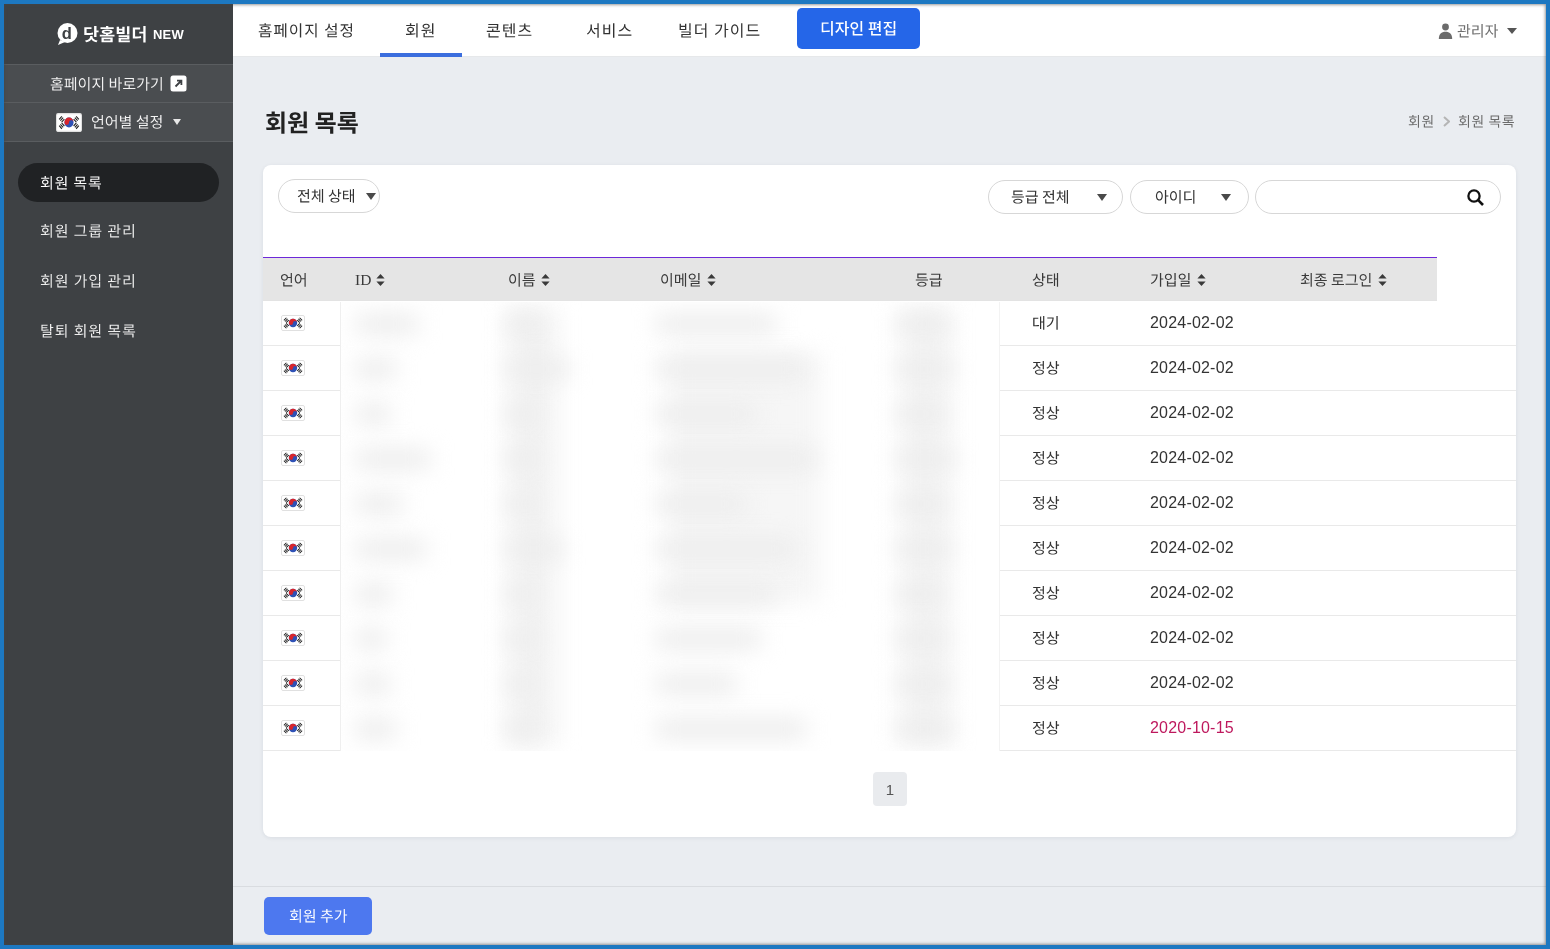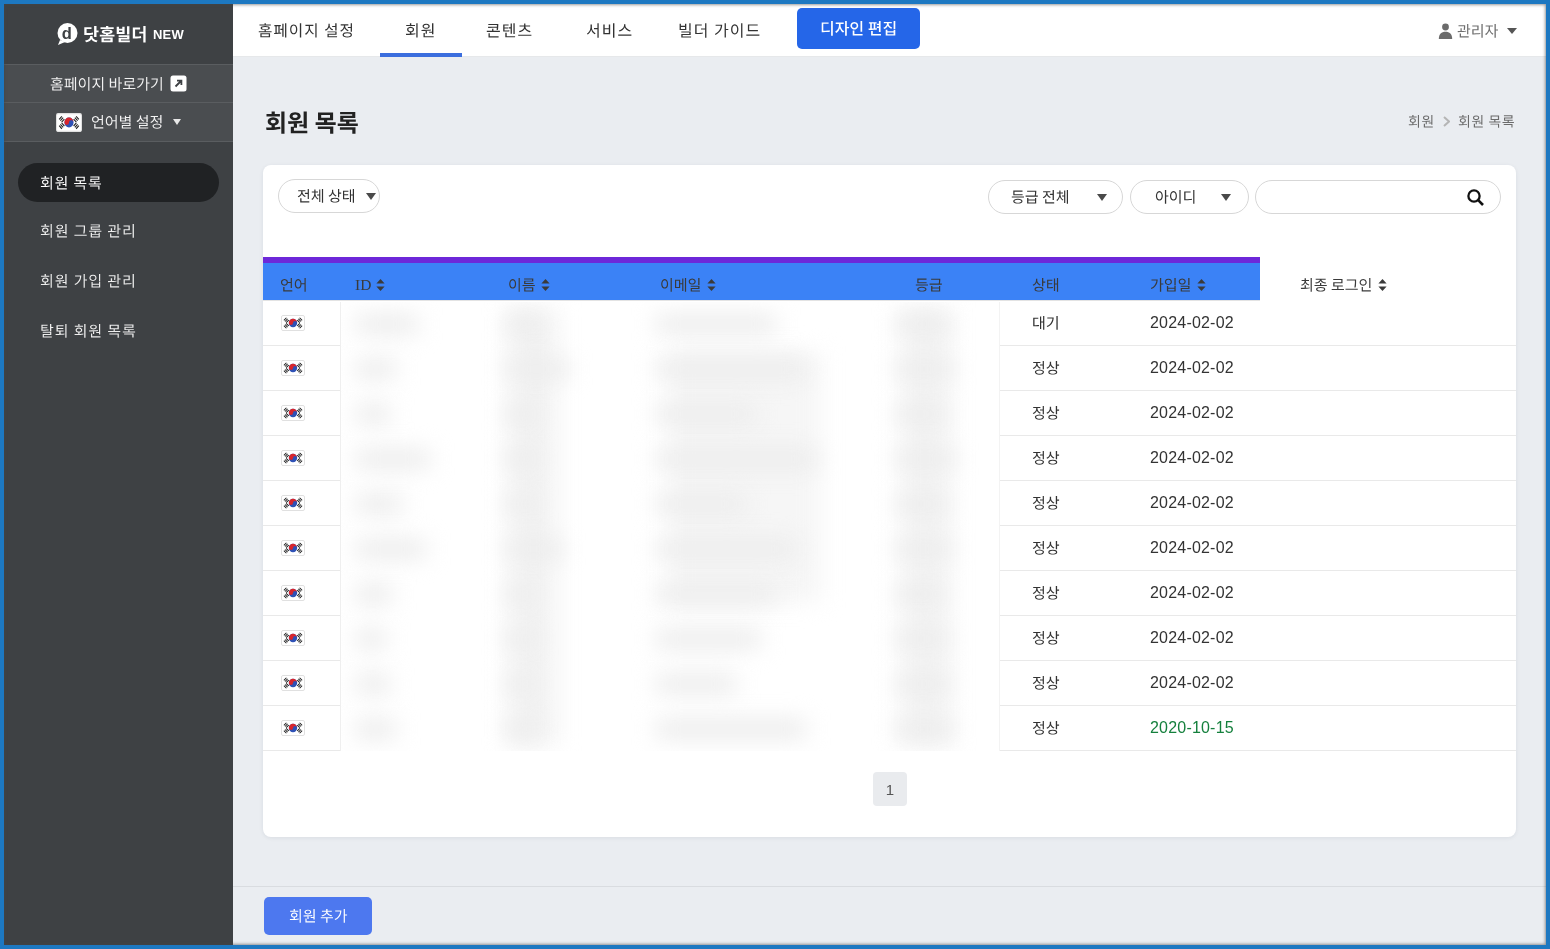--- a/index.html
+++ b/index.html
@@ -21,21 +21,21 @@
 .dsgn{position:absolute;left:564px;top:4px;width:123px;height:41px;background:#2566e8;border-radius:5px;display:flex;align-items:center;justify-content:center}
 .acct{position:absolute;right:29px;top:0;height:53px;display:flex;align-items:center;gap:4px}
 
 .content{position:absolute;left:233px;top:57px;right:4px;bottom:4px;background:#eaedf1}
 .h1{position:absolute;left:32px;top:53px}
 .bcrumb{position:absolute;right:30px;top:57px;display:flex;align-items:center;gap:8px}
 .card{position:absolute;left:30px;top:108px;width:1253px;height:672px;background:#fff;border-radius:8px;box-shadow:0 1px 4px rgba(30,40,60,.08)}
 .fpill{position:absolute;height:34px;border:1px solid #d7d7d7;border-radius:17px;background:#fff;display:flex;align-items:center}
 .tri{width:0;height:0;border-left:5px solid transparent;border-right:5px solid transparent;border-top:7px solid #4a4a4a}
 
-.thead{position:absolute;left:0;top:92px;width:997px;height:44px;background:#3b82f6;border-top:6px solid #6d28d9;border-bottom:1px solid #e3e3e3}
+.thead{position:absolute;left:0;top:92px;width:1174px;height:44px;background:#e5e5e5;border-top:1px solid #6d28d9;border-bottom:1px solid #e3e3e3}
 .th{position:absolute;top:0;height:43px;display:flex;align-items:center;gap:5px}
 .row{position:absolute;left:0;width:1253px;height:45px;border-bottom:1px solid #e9e9e9}
 .cell{position:absolute;top:0;height:44px;display:flex;align-items:center}
 .sort{display:block}
 .blurbox{position:absolute;left:77px;top:137px;width:660px;height:449px;background:#fff;overflow:hidden;border-left:1px solid #efefef;border-right:1px solid #f3f3f3}
 .smear{position:absolute;filter:blur(11px);background:#ececec;border-radius:4px}
 .pg1{position:absolute;left:610px;top:607px;width:34px;height:34px;background:#e9ebee;border-radius:4px;display:flex;align-items:center;justify-content:center;font-size:15px;color:#555}
 .footline{position:absolute;left:0;right:0;top:829px;height:1px;background:#d9dce0}
 .addbtn{position:absolute;left:31px;top:840px;width:108px;height:38px;background:#4d78ef;border-radius:5px;display:flex;align-items:center;justify-content:center}
 </style></head>
@@ -358,21 +358,21 @@
 <div class="cell" style="left:18px">
           <svg width="24" height="16" viewBox="0 0 24 16" style="display:block">
             <use href="#tgflag"></use>
           </svg>
         </div>
 <div class="cell" style="left:769px">
           <svg class="kt" width="28" height="16" viewBox="0 0 28 16">
             <path transform="translate(0 13.5)" d="M8 -8.9H11V-7.9H8ZM10.7 -12.4H11.9V-4.3H10.7ZM7.4 -3.9Q8.9 -3.9 9.9 -3.6Q10.9 -3.3 11.4 -2.7Q12 -2.2 12 -1.4Q12 -0.2 10.8 0.5Q9.5 1.2 7.4 1.2Q5.3 1.2 4.1 0.5Q2.9 -0.2 2.9 -1.4Q2.9 -2.2 3.5 -2.7Q4 -3.3 5 -3.6Q6 -3.9 7.4 -3.9ZM7.4 -2.9Q6.4 -2.9 5.7 -2.7Q5 -2.6 4.6 -2.2Q4.2 -1.9 4.2 -1.4Q4.2 -0.9 4.6 -0.5Q5 -0.2 5.7 -0Q6.4 0.2 7.4 0.2Q8.5 0.2 9.2 -0Q9.9 -0.2 10.3 -0.5Q10.7 -0.9 10.7 -1.4Q10.7 -1.9 10.3 -2.2Q9.9 -2.6 9.2 -2.7Q8.5 -2.9 7.4 -2.9ZM4.2 -11H5.2V-9.9Q5.2 -8.7 4.7 -7.6Q4.3 -6.5 3.4 -5.7Q2.6 -4.9 1.4 -4.4L0.8 -5.4Q1.6 -5.7 2.2 -6.2Q2.8 -6.6 3.3 -7.2Q3.7 -7.8 4 -8.5Q4.2 -9.2 4.2 -9.9ZM4.4 -11H5.5V-9.9Q5.5 -9.1 5.9 -8.3Q6.3 -7.4 7 -6.8Q7.8 -6.2 8.7 -5.8L8.1 -4.8Q7 -5.2 6.2 -6Q5.4 -6.8 4.9 -7.8Q4.4 -8.8 4.4 -9.9ZM1.2 -11.4H8.4V-10.4H1.2Z M17.8 -11.7H18.9V-10.3Q18.9 -9 18.4 -7.9Q18 -6.8 17.1 -5.9Q16.3 -5.1 15.1 -4.7L14.5 -5.7Q15.5 -6 16.3 -6.7Q17 -7.4 17.4 -8.4Q17.8 -9.3 17.8 -10.3ZM18.1 -11.7H19.1V-10.2Q19.1 -9.5 19.3 -8.9Q19.6 -8.2 20 -7.7Q20.4 -7.1 21 -6.7Q21.7 -6.3 22.4 -6L21.7 -5Q20.6 -5.4 19.8 -6.2Q19 -7 18.5 -8Q18.1 -9 18.1 -10.2ZM23.8 -12.4H25.1V-4.2H23.8ZM24.7 -8.9H27.1V-7.8H24.7ZM20.8 -3.8Q22.1 -3.8 23.1 -3.5Q24.1 -3.2 24.7 -2.7Q25.2 -2.1 25.2 -1.3Q25.2 -0.5 24.7 0Q24.1 0.6 23.1 0.8Q22.1 1.1 20.8 1.1Q19.4 1.1 18.4 0.8Q17.4 0.6 16.8 0Q16.3 -0.5 16.3 -1.3Q16.3 -2.1 16.8 -2.7Q17.4 -3.2 18.4 -3.5Q19.4 -3.8 20.8 -3.8ZM20.8 -2.8Q19.8 -2.8 19 -2.6Q18.3 -2.5 17.9 -2.1Q17.5 -1.8 17.5 -1.3Q17.5 -0.9 17.9 -0.5Q18.3 -0.2 19 -0Q19.8 0.2 20.8 0.2Q21.8 0.2 22.5 -0Q23.2 -0.2 23.6 -0.5Q24 -0.9 24 -1.3Q24 -1.8 23.6 -2.1Q23.2 -2.5 22.5 -2.6Q21.8 -2.8 20.8 -2.8Z" fill="#333"></path>
           </svg>
         </div>
-<div class="cell" style="left:887px;font-size:16px;color:#15803d;letter-spacing:.2px">2020-10-15</div>
+<div class="cell" style="left:887px;font-size:16px;color:#be185d;letter-spacing:.2px">2020-10-15</div>
       </div>
 
     <div class="blurbox">
         <div class="smear" style="left:168px;top:6px;width:48px;height:438px;background:#f3f3f3"></div>
         <div class="smear" style="left:562px;top:6px;width:48px;height:438px;background:#f4f4f4"></div>
         <div class="smear" style="left:330px;top:50px;width:150px;height:250px;background:#f6f6f6"></div>
         <div class="smear" style="left:15px;top:12px;width:62px;height:20px"></div>
         <div class="smear" style="left:165px;top:12px;width:34px;height:20px"></div>
         <div class="smear" style="left:315px;top:12px;width:120px;height:20px"></div>
         <div class="smear" style="left:555px;top:12px;width:52px;height:20px"></div>

